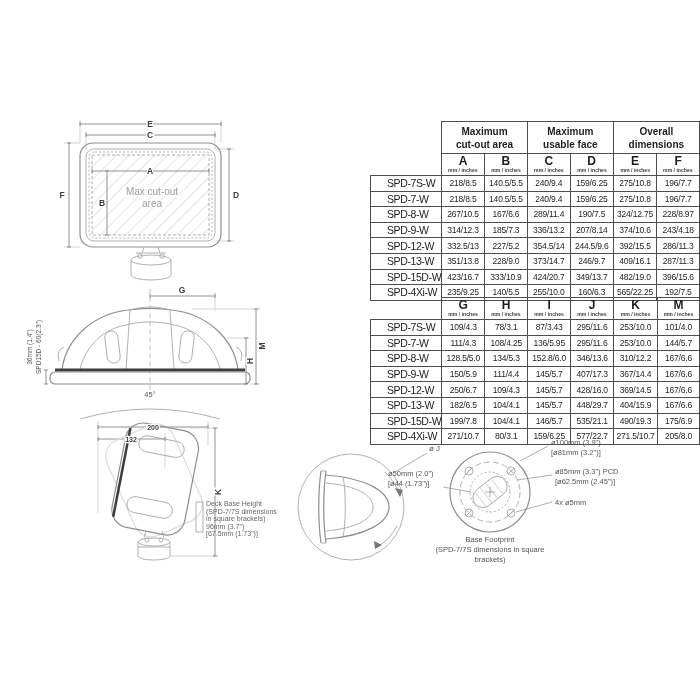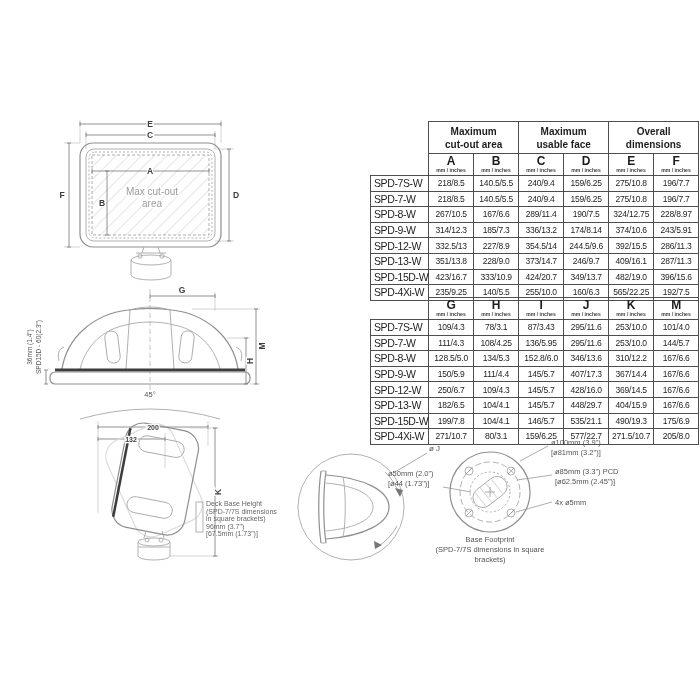--- a/index.html
+++ b/index.html
@@ -23,21 +23,21 @@
   .wm{font:10px "Liberation Sans",sans-serif;fill:#9c9c9c;text-anchor:middle;
       paint-order:stroke;stroke:#fff;stroke-width:3px;}
   .rnote{font:6.5px "Liberation Sans",sans-serif;fill:#555;text-anchor:middle;}
 
   
   .spec{position:absolute;border-collapse:collapse;table-layout:fixed;}
   .spec th,.spec td{border:1px solid #4e4e4e;padding:0;text-align:center;color:#1d1d1d;
                     font-family:"Liberation Sans",sans-serif;}
   .spec .blank{border:none;}
   .spec td{font-size:8.5px;height:14.6px;letter-spacing:-.2px;white-space:nowrap;}
-  .spec th.model{font-size:10.5px;font-weight:normal;text-align:left;padding-left:3px;
+  .spec th.model{font-size:10.5px;font-weight:normal;text-align:left;padding-left:16px;
                  letter-spacing:-.4px;white-space:nowrap;}
   .grp{font-size:10px;font-weight:bold;line-height:1.3;height:31px;}
   .grp-first{border:2px solid #2e2e2e;}
   .colh{height:21px;vertical-align:top;}
   .dimletter{display:block;font-size:12px;font-weight:bold;line-height:12px;margin-top:1px;}
   .unit{display:block;font-size:6px;color:#3a3a3a;line-height:6px;transform:scale(.85);}
 
   .note{position:absolute;color:#666;font-size:7px;line-height:7.6px;}
 </style>
 </head>
@@ -307,29 +307,29 @@
           <td>190/7.5</td>
           <td>324/12.75</td>
           <td>228/8.97</td>
         </tr>
 
         <tr>
           <th class="model">SPD-9-W</th>
           <td>314/12.3</td>
           <td>185/7.3</td>
           <td>336/13.2</td>
-          <td>174/8.14</td>
+          <td>207/8.14</td>
           <td>374/10.6</td>
-          <td>243/5.91</td>
+          <td>243/4.18</td>
         </tr>
 
         <tr>
           <th class="model">SPD-12-W</th>
           <td>332.5/13</td>
-          <td>227/8.9</td>
+          <td>227/5.2</td>
           <td>354.5/14</td>
           <td>244.5/9.6</td>
           <td>392/15.5</td>
           <td>286/11.3</td>
         </tr>
 
         <tr>
           <th class="model">SPD-13-W</th>
           <td>351/13.8</td>
           <td>228/9.0</td>

